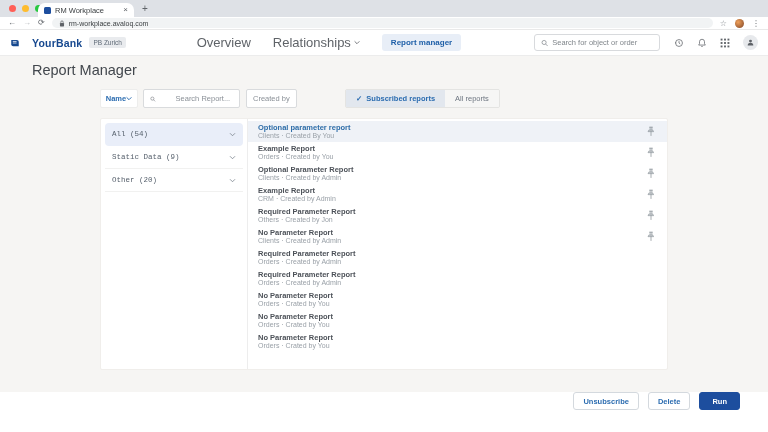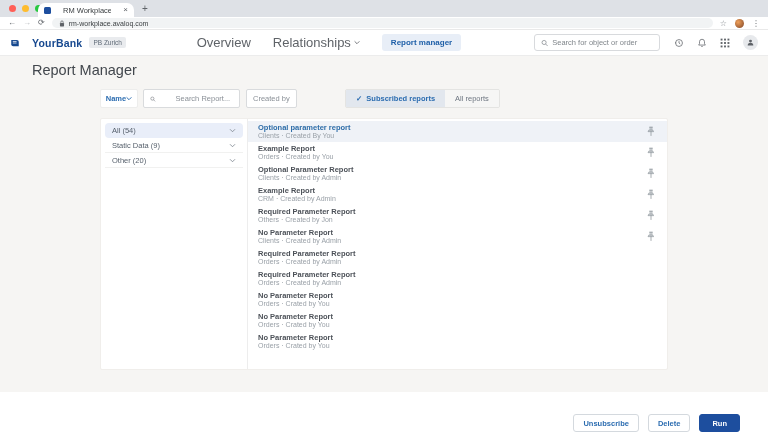--- a/index.html
+++ b/index.html
@@ -5,21 +5,21 @@
   * { margin:0; padding:0; box-sizing:border-box; }
   html,body { width:768px; height:432px; overflow:hidden;
     font-family:"Liberation Sans", sans-serif; background:#f6f5f3; position:relative; }
 
   
   .tabstrip { position:absolute; left:0; top:0; width:768px; height:17px; background:#dee1e6; }
   .traffic { position:absolute; left:9px; top:5px; display:flex; gap:6px; }
   .traffic span { width:7px; height:7px; border-radius:50%; display:block; }
   .tl-red{background:#ff5f57}.tl-yellow{background:#febc2e}.tl-green{background:#28c840}
   .tab { position:absolute; left:38px; top:3px; width:96px; height:14px; background:#fff;
-    border-radius:7px 7px 0 0; display:flex; align-items:center; padding:0 6px; gap:12px; }
+    border-radius:7px 7px 0 0; display:flex; align-items:center; padding:0 6px; gap:4px; }
   .favicon { width:7px; height:7px; background:#1d4e9e; border-radius:1.5px; flex:none; }
   .tab-title { font-size:7.5px; color:#3c4043; flex:1; white-space:nowrap; overflow:hidden; }
   .tab-close { font-size:8px; color:#5f6368; line-height:1; }
   .newtab { position:absolute; left:142px; top:3px; font-size:10px; color:#5f6368; }
 
   .urlrow { position:absolute; left:0; top:17px; width:768px; height:13px; background:#fff;
     border-bottom:1px solid #e9e9e9; display:flex; align-items:center; padding:0 8px; gap:7px; }
   .navglyph { font-size:8px; color:#5f6368; line-height:1; }
   .navglyph.dim { color:#b9bcbf; }
   .urlpill { flex:1; height:10px; background:#f1f3f4; border-radius:5px; display:flex;
@@ -70,36 +70,36 @@
   .segmented { position:absolute; left:245px; top:0; height:19px; display:flex;
     border:1px solid #e4e4e2; border-radius:2px; overflow:hidden; }
   .seg { display:flex; align-items:center; padding:0 10px; font-size:7.5px; gap:4px; }
   .seg.on { background:#e2e7ee; color:#2b6cb0; font-weight:bold; }
   .seg.off { background:#f6f6f5; color:#6e7681; }
   .seg .chk { font-size:7.5px; }
 
   .card { position:absolute; left:100px; top:62px; width:568px; height:252px; background:#fff;
     border:1px solid #f0eeeb; border-radius:2px; display:flex; }
   .cat-col { width:147px; border-right:1px solid #ededed; padding:4px 4px 0 4px; }
-  .cat-row { height:15px; border-bottom:1px solid #f1f1f0; display:flex; align-items:center;
-    padding:7px 7px; }
+  .cat-row { height:23px; border-bottom:1px solid #f1f1f0; display:flex; align-items:center;
+    padding:7px 7px;font-family:Liberation Mono, monospace; }
   .cat-row.selected { background:#e9eef9; border-radius:4px; border-bottom-color:transparent; }
   .cat-label { flex:1; font-size:7.5px; color:#555f6b; }
   .report-col { flex:1; padding:2px 0; overflow:hidden; }
   .report-row { display:flex; align-items:center; height:21px; padding:0 8px 0 10px; }
   .report-row.selected { background:#eff2f7; }
   .r-text { flex:1; }
   .rt { font-size:7.5px; font-weight:bold; color:#4c5158; line-height:9px; }
   .report-row.selected .rt { color:#2e6da8; }
   .rs { font-size:7px; color:#9aa1a8; line-height:8.5px; }
   .pin { width:16px; display:flex; justify-content:center; align-items:center; }
 
   
   .footer { position:absolute; left:0; top:392px; width:768px; height:40px; background:#fff;
-    display:flex; align-items:flex-end; justify-content:flex-end; gap:9px; padding-right:28px; }
+    display:flex; align-items:flex-start; justify-content:flex-end; gap:9px; padding-right:28px; }
   .fbtn { height:18px; padding:0 9px; border:1px solid #d4d9de; border-radius:3px; background:#fff;
     color:#2b6cb0; font-size:7.5px; font-weight:bold; display:flex; align-items:center;
     font-family:"Liberation Sans", sans-serif; }
   .fbtn.primary { background:#1d4e9e; border-color:#1d4e9e; color:#fff; padding:0 12px; }
 
   svg { display:block; }
 </style>
 </head>
 <body>
 

